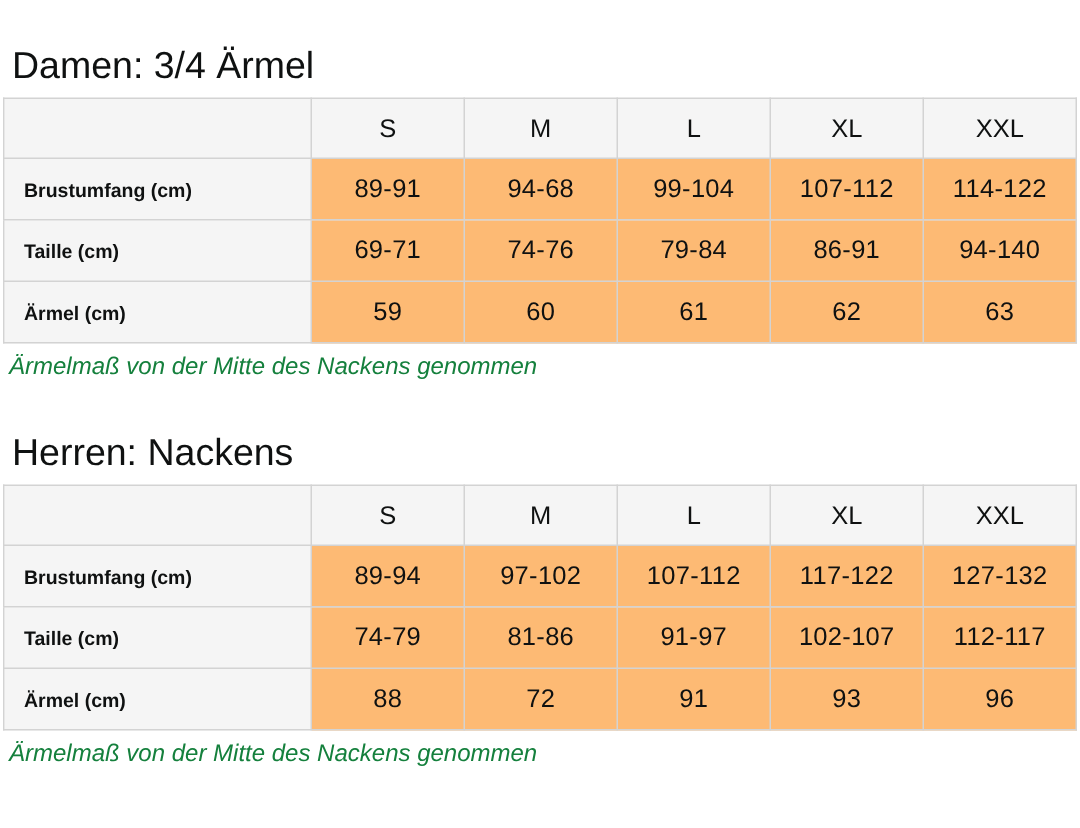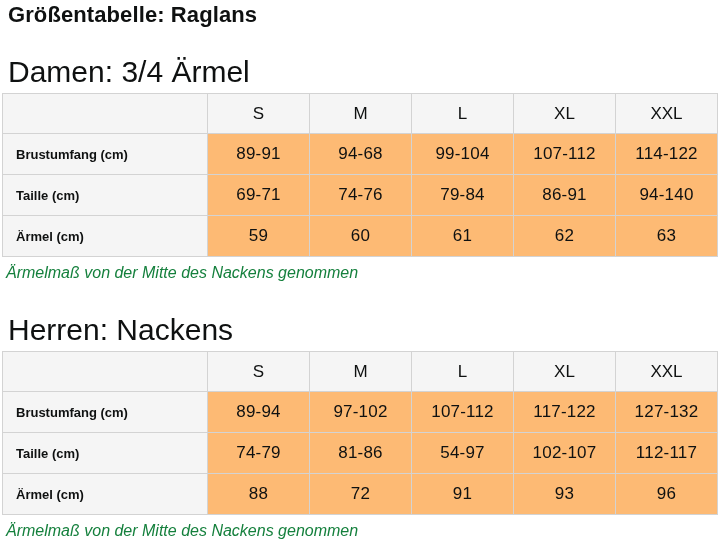--- a/index.html
+++ b/index.html
@@ -19,21 +19,21 @@
   }
   h1.page-title {
     font-size: 22px;
     font-weight: 700;
     line-height: 26px;
     margin: 0;
     padding: 2px 0 0 6px;
     letter-spacing: 0.1px;
   }
   h2.section-heading {
-    font-size: 30px;
+    font-size: 25px;
     font-weight: 400;
     line-height: 30px;
     margin: 0;
     padding: 0 0 0 6px;
   }
   .section-damen h2.section-heading { margin-top: 29px; }
   .section-herren h2.section-heading { margin-top: 32px; }
   table.size-table {
     width: 716px;
     table-layout: fixed;
@@ -74,21 +74,20 @@
     margin: 6px 0 0 0;
     padding-left: 4px;
     color: #15803d;
   }
 </style>
 </head>
 <body>
 
 <div class="page">
 
-  <h1 class="page-title">Größentabelle: Raglans</h1>
 
   <section class="size-section section-damen">
     <h2 class="section-heading">Damen: 3/4 Ärmel</h2>
     <table class="size-table">
       <colgroup>
         <col class="c-label">
         <col span="5" class="c-size">
       </colgroup>
       <thead>
         <tr>
@@ -153,21 +152,21 @@
           <td>89-94</td>
           <td>97-102</td>
           <td>107-112</td>
           <td>117-122</td>
           <td>127-132</td>
         </tr>
         <tr>
           <th class="label-cell">Taille (cm)</th>
           <td>74-79</td>
           <td>81-86</td>
-          <td>54-97</td>
+          <td>91-97</td>
           <td>102-107</td>
           <td>112-117</td>
         </tr>
         <tr>
           <th class="label-cell">Ärmel (cm)</th>
           <td>88</td>
           <td>72</td>
           <td>91</td>
           <td>93</td>
           <td>96</td>

